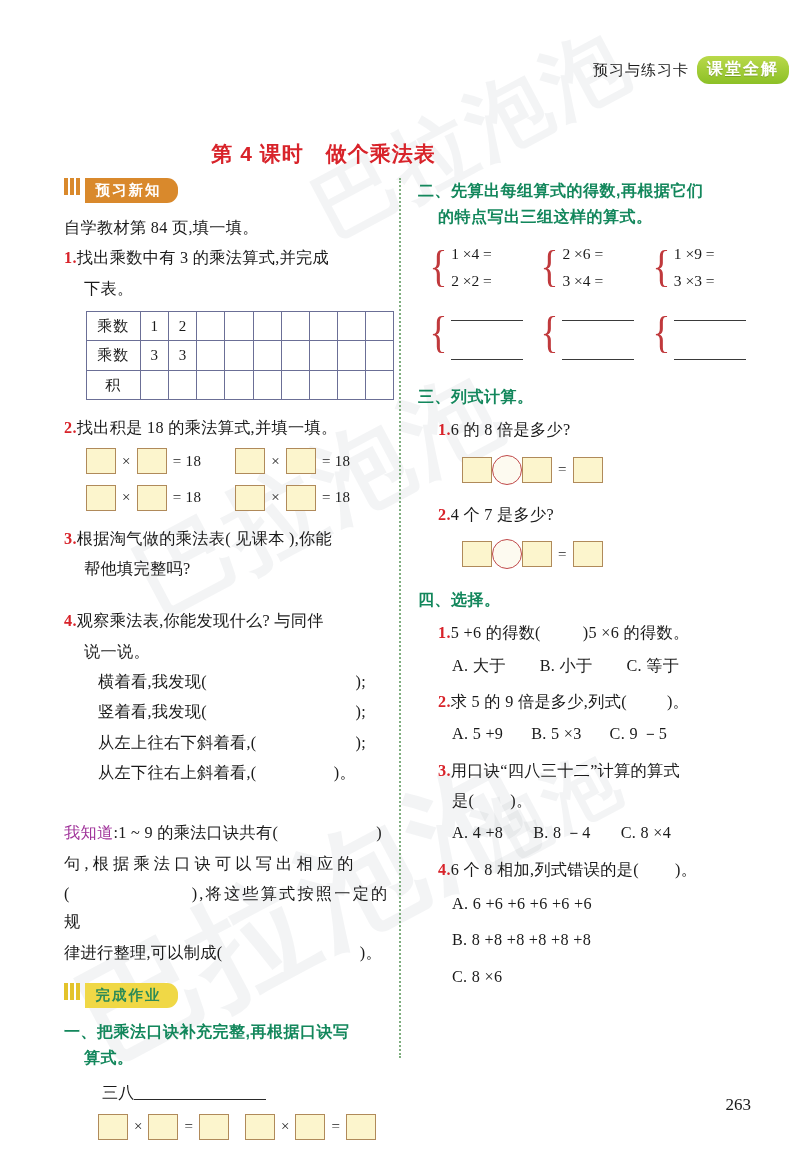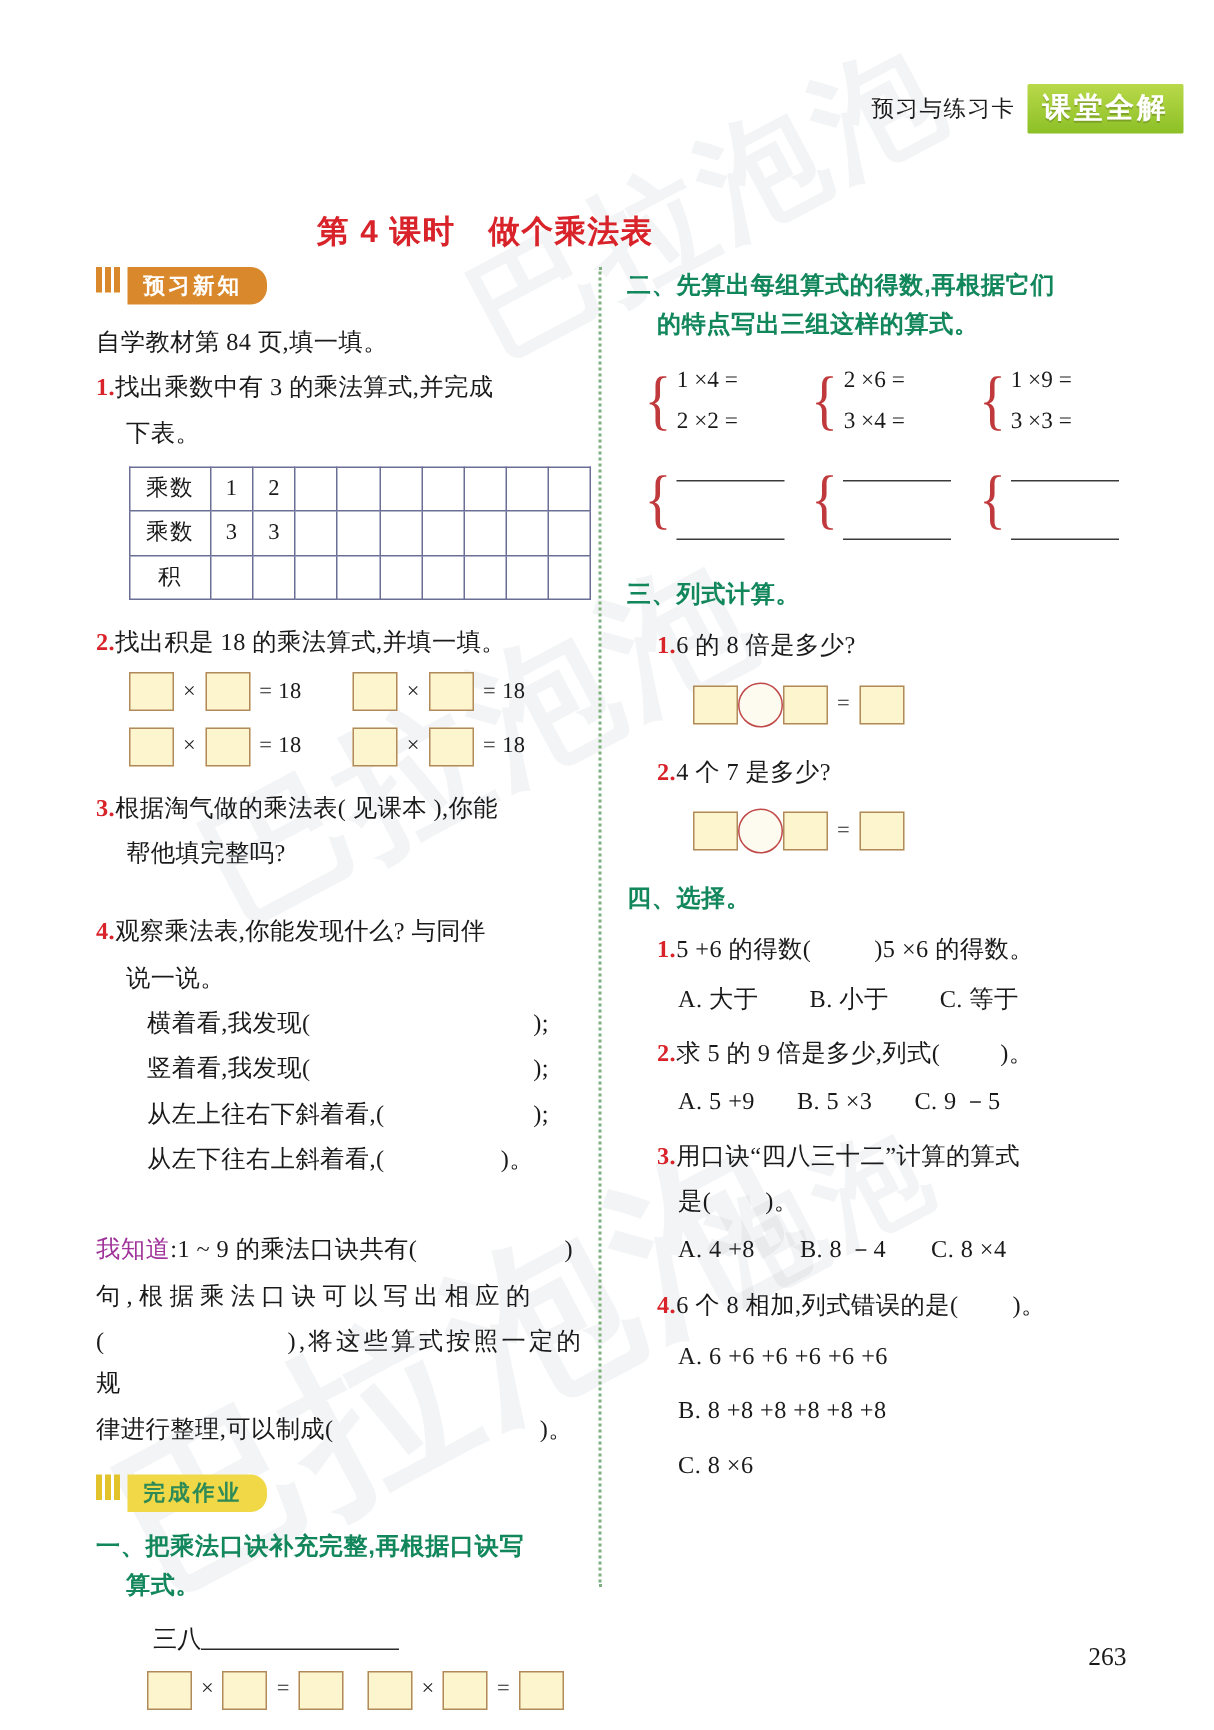--- a/index.html
+++ b/index.html
@@ -39,22 +39,22 @@
   }
   .topbar-title{
     font-family:"Liberation Sans",sans-serif;
     font-weight:400;font-size:15px;color:#1c1c1c;
     letter-spacing:1px;
   }
   .badge-green{
     display:inline-flex;align-items:center;justify-content:center;
     background:linear-gradient(180deg,#b9d94a 0%,#8cc026 100%);
     color:#ffffff;font-family:"Liberation Sans",sans-serif;
-    font-weight:700;font-size:19px;letter-spacing:2px;
-    padding:3px 10px 4px 10px;border-radius:1px;
+    font-weight:700;font-size:16px;letter-spacing:2px;
+    padding:3px 10px 4px 10px;border-radius:12px;
     text-shadow:0 1px 0 rgba(0,0,0,.18);
   }
 
   
   .lesson-title{
     position:absolute;top:140px;left:0;width:647px;
     text-align:center;z-index:3;
     font-family:"Liberation Sans",sans-serif;
     font-weight:700;font-size:21px;color:#d8232a;
     letter-spacing:1px;

